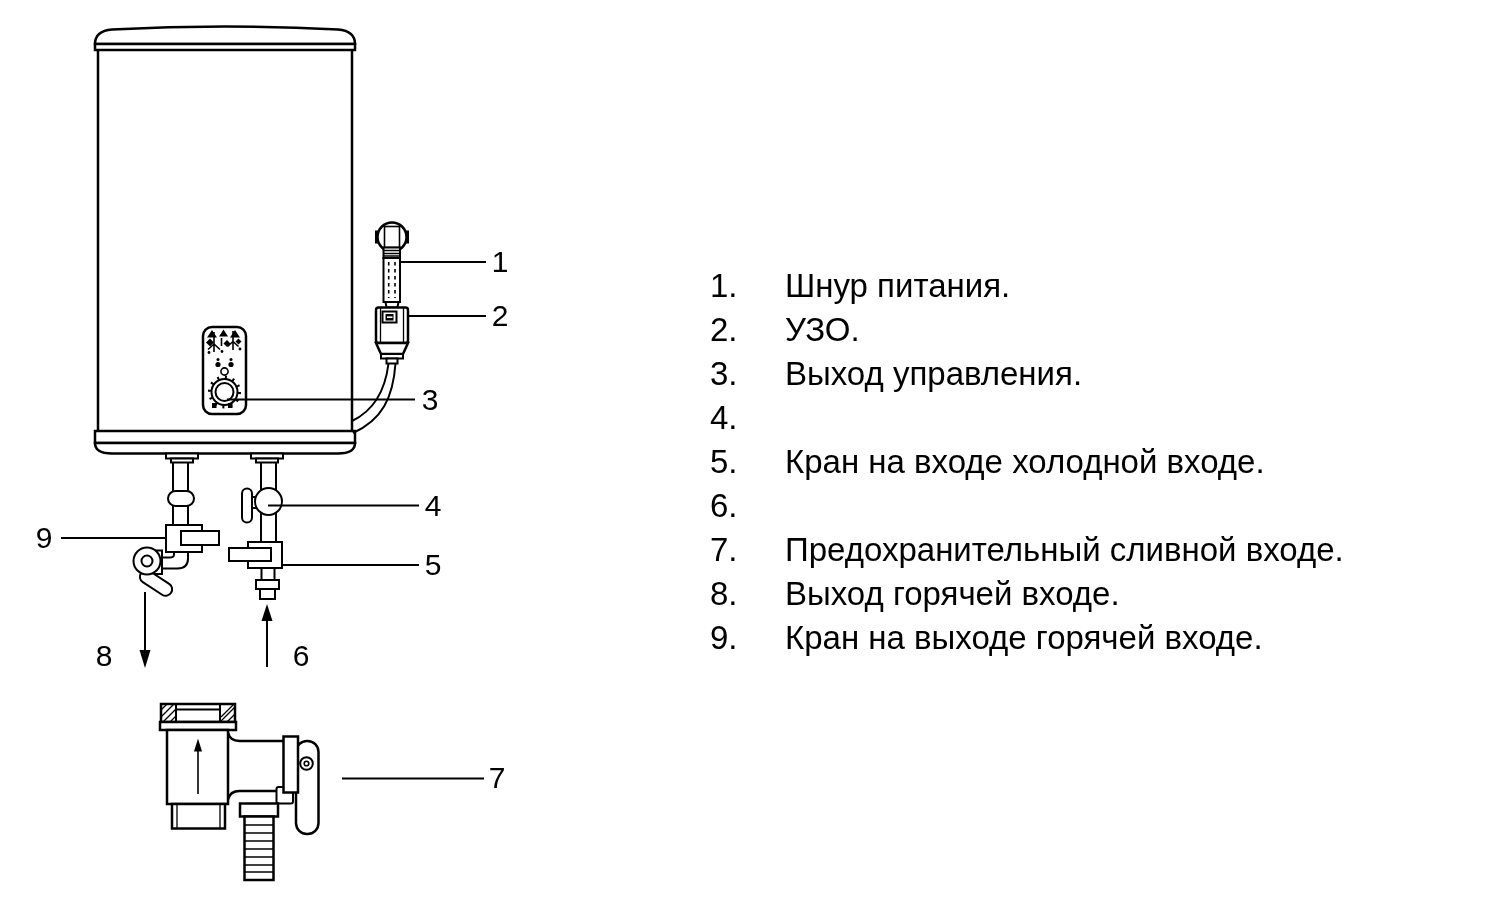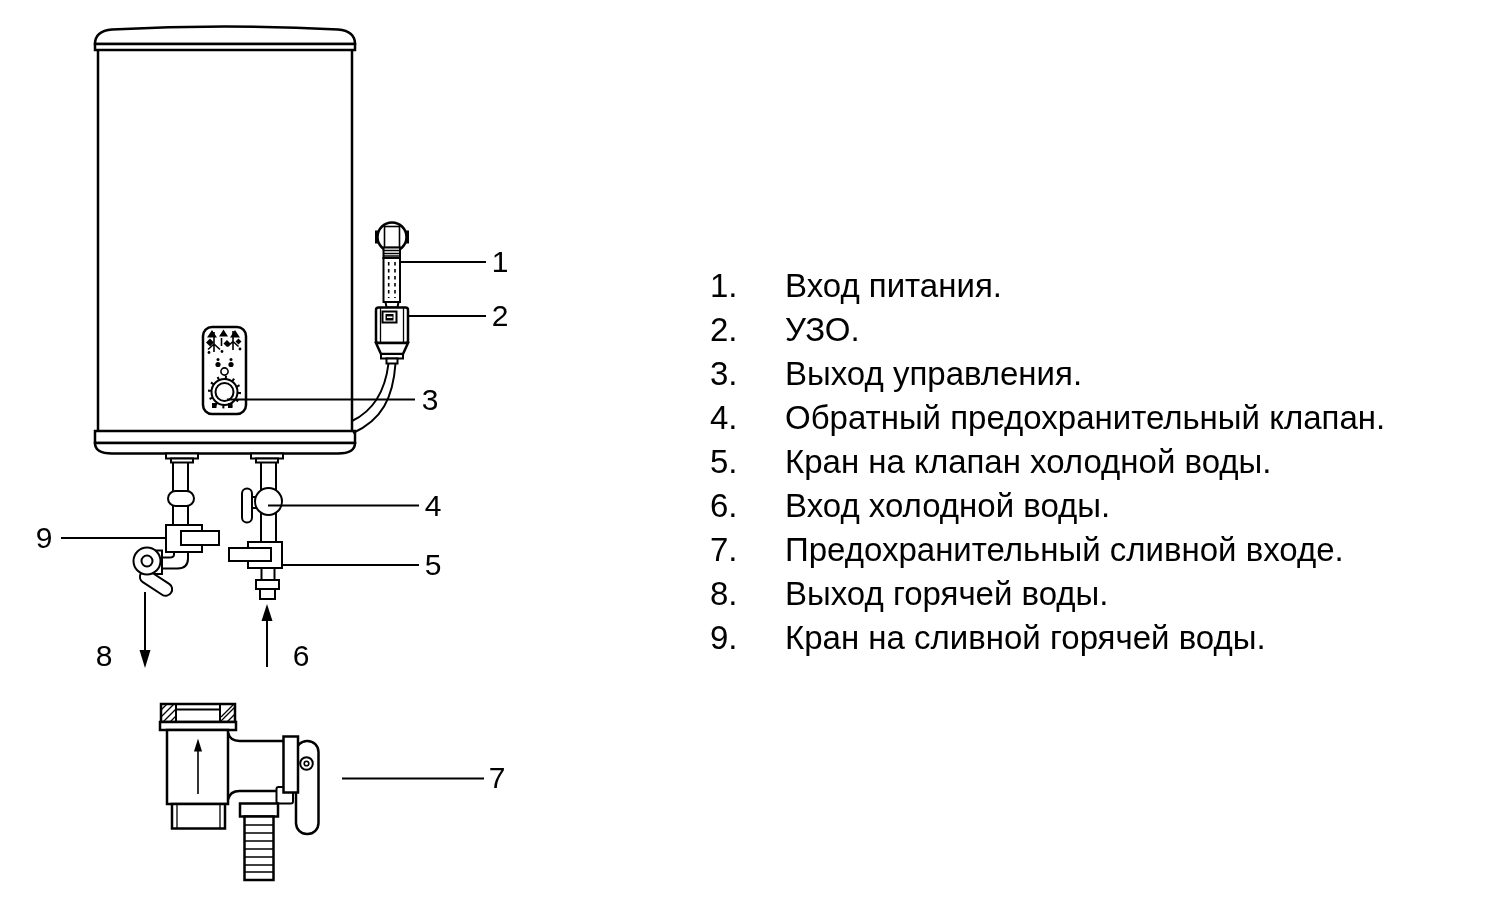--- a/index.html
+++ b/index.html
@@ -183,49 +183,47 @@
   <div class="callout" style="left:433px;top:506px">4</div>
   <div class="callout" style="left:433px;top:565px">5</div>
   <div class="callout" style="left:301px;top:656px">6</div>
   <div class="callout" style="left:497px;top:778px">7</div>
   <div class="callout" style="left:104px;top:656px">8</div>
   <div class="callout" style="left:44px;top:538px">9</div>
 
   <div class="legend">
     <div class="legend-row">
       <span class="legend-num">1.</span>
-      <span class="legend-text">Вход питания.</span>
+      <span class="legend-text">Шнур питания.</span>
     </div>
     <div class="legend-row">
       <span class="legend-num">2.</span>
       <span class="legend-text">УЗО.</span>
     </div>
     <div class="legend-row">
       <span class="legend-num">3.</span>
       <span class="legend-text">Выход управления.</span>
     </div>
     <div class="legend-row">
       <span class="legend-num">4.</span>
-      <span class="legend-text">Обратный предохранительный клапан.</span>
     </div>
     <div class="legend-row">
       <span class="legend-num">5.</span>
-      <span class="legend-text">Кран на клапан холодной воды.</span>
+      <span class="legend-text">Кран на входе холодной входе.</span>
     </div>
     <div class="legend-row">
       <span class="legend-num">6.</span>
-      <span class="legend-text">Вход холодной воды.</span>
     </div>
     <div class="legend-row">
       <span class="legend-num">7.</span>
       <span class="legend-text">Предохранительный сливной входе.</span>
     </div>
     <div class="legend-row">
       <span class="legend-num">8.</span>
-      <span class="legend-text">Выход горячей воды.</span>
+      <span class="legend-text">Выход горячей входе.</span>
     </div>
     <div class="legend-row">
       <span class="legend-num">9.</span>
-      <span class="legend-text">Кран на сливной горячей воды.</span>
+      <span class="legend-text">Кран на выходе горячей входе.</span>
     </div>
   </div>
 
 </div>
 
 </body></html>

